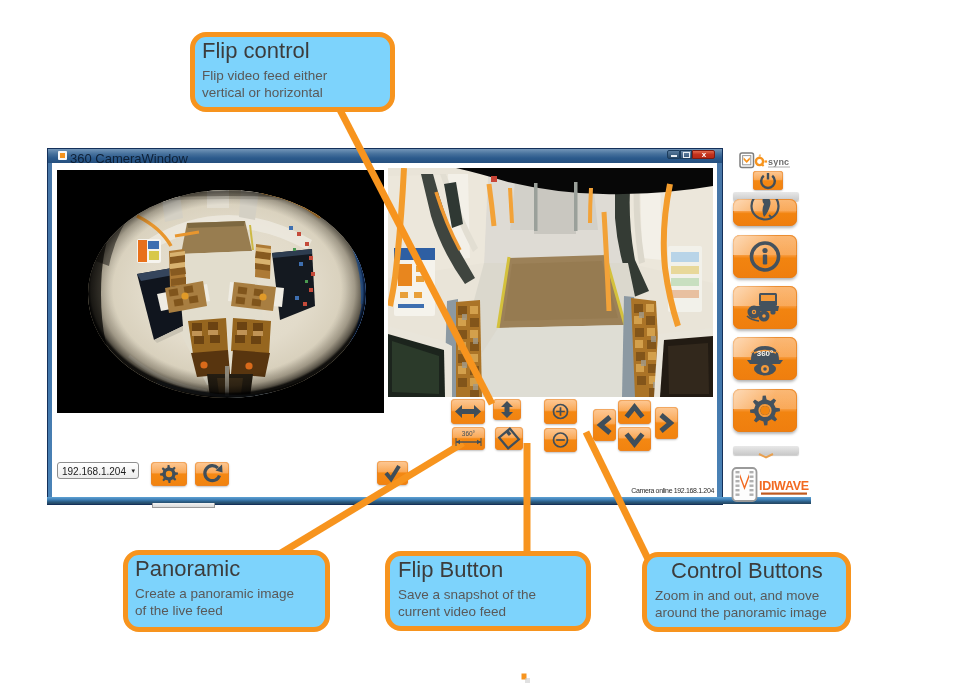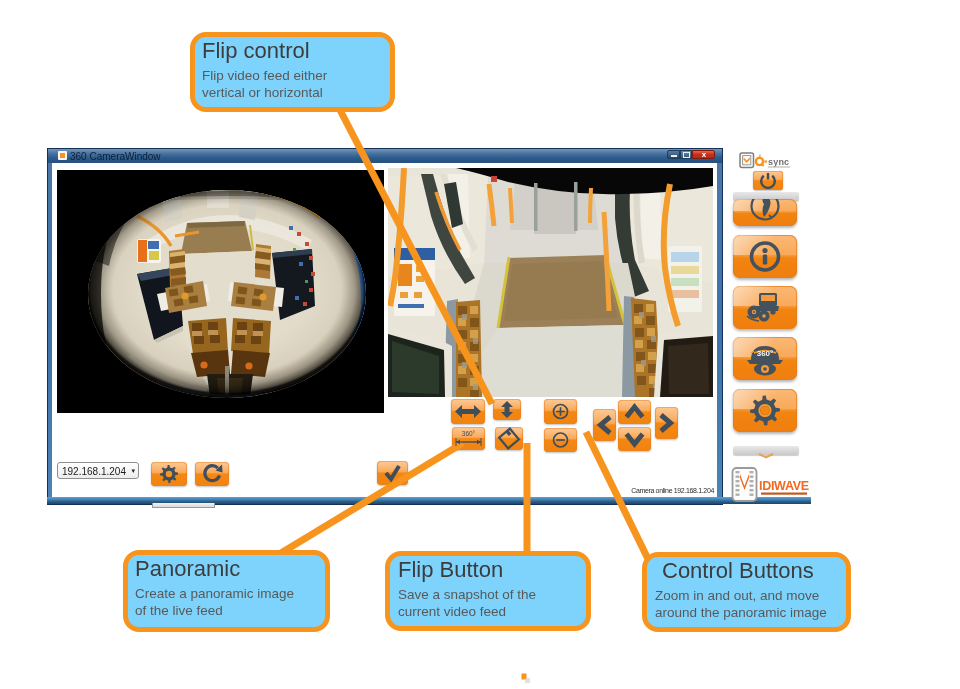--- a/index.html
+++ b/index.html
@@ -26,21 +26,21 @@
 <body>
 <div id="page">
 
 <div class="abs" id="appwin" style="left:47px;top:148px;width:676px;height:357px;background:linear-gradient(180deg,#4a78a8 0%,#3f72a6 50%,#4b84b8 100%);border:1px solid #14305a;box-sizing:border-box;"></div>
 
 <div class="abs" style="left:48px;top:149px;width:674px;height:14px;background:linear-gradient(180deg,#7396b8 0%,#46719c 35%,#2b5a8c 65%,#254f7e 100%);"></div>
 
 <div class="abs" style="left:58px;top:151px;width:9px;height:9px;background:#f8f8f8;border-radius:1px;"></div>
 <div class="abs" style="left:60px;top:153px;width:5px;height:5px;background:#f7941e;"></div>
 
-<div class="abs" style="left:70px;top:151px;font-size:10px;color:#0e2036;">360 CameraWindow</div>
+<div class="abs" style="left:70px;top:151px;font-size:13px;color:#0e2036;">360 CameraWindow</div>
 
 <div class="abs" style="left:667px;top:150px;width:13px;height:9px;background:linear-gradient(180deg,#5d7fa0 0%,#2a4a6b 100%);background:linear-gradient(180deg,#597c9e,#274867);border-radius:2px 0 0 2px;border:1px solid #1c3c5c;box-sizing:border-box;"></div>
 <div class="abs" style="left:671px;top:155px;width:6px;height:2px;background:#e8eef4;"></div>
 
 <div class="abs" style="left:680px;top:150px;width:12px;height:9px;background:linear-gradient(180deg,#6d8cab,#35567a);border:1px solid #1c3c5c;box-sizing:border-box;"></div>
 <div class="abs" style="left:683px;top:152px;width:5px;height:4px;border:1px solid #e8eef4;"></div>
 
 <div class="abs" style="left:692px;top:150px;width:23px;height:9px;background:linear-gradient(180deg,#e2694a,#c3311c 50%,#b52a16);border-radius:0 2px 2px 0;border:1px solid #7e1a10;box-sizing:border-box;"></div>
 <div class="abs" style="left:700px;top:150px;width:8px;height:9px;color:#fff;font-size:8px;font-weight:bold;text-align:center;line-height:9px;">x</div>
 
@@ -582,17 +582,17 @@
   <h3 style="position:absolute;left:7px;top:1px;">Panoramic</h3>
   <p style="position:absolute;left:7px;top:31px;">Create a panoramic image<br>of the live feed</p>
 </div>
 
 <div class="callout" id="co-save" style="left:385px;top:551px;width:206px;height:80px;box-sizing:border-box;">
   <h3 style="position:absolute;left:8px;top:1px;">Flip Button</h3>
   <p style="position:absolute;left:8px;top:31px;">Save a snapshot of the<br>current video feed</p>
 </div>
 
 <div class="callout" id="co-ctl" style="left:642px;top:552px;width:209px;height:80px;box-sizing:border-box;">
-  <h3 style="position:absolute;left:15px;top:1px;">Control Buttons</h3>
+  <h3 style="position:absolute;left:24px;top:1px;">Control Buttons</h3>
   <p style="position:absolute;left:8px;top:31px;">Zoom in and out, and move<br>around the panoramic image</p>
 </div>
 
 </div>
 
 </body></html>

